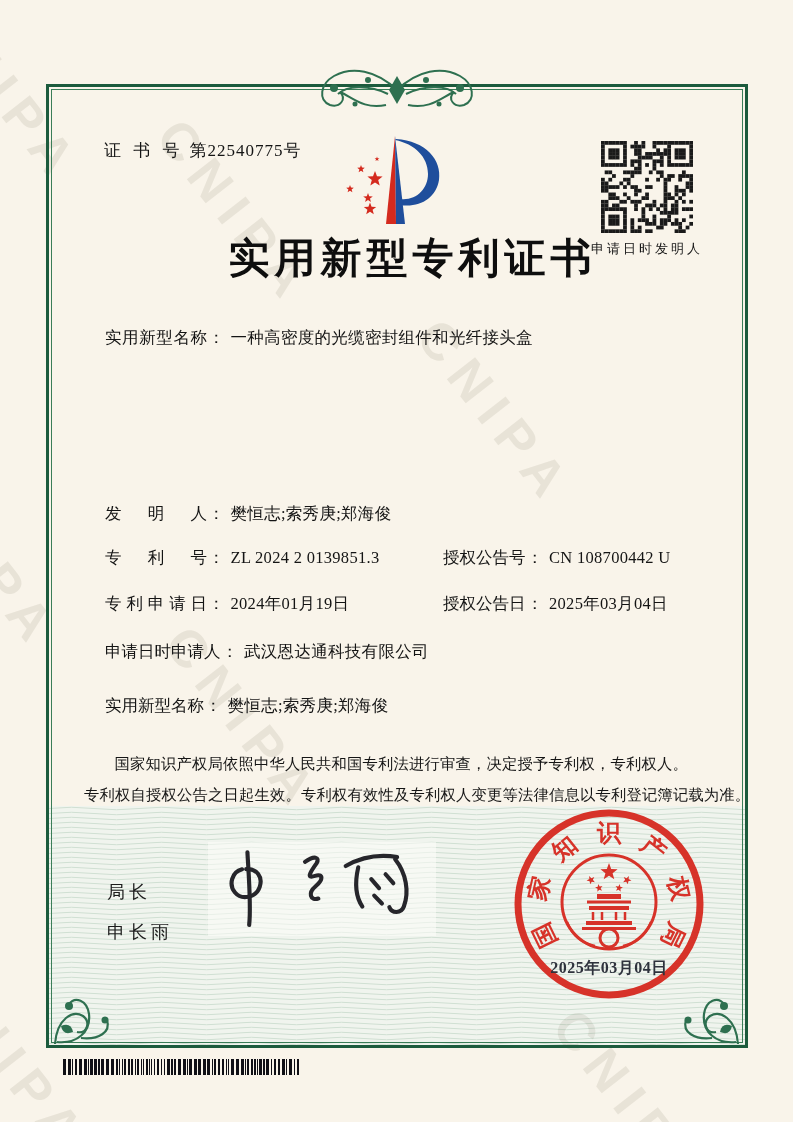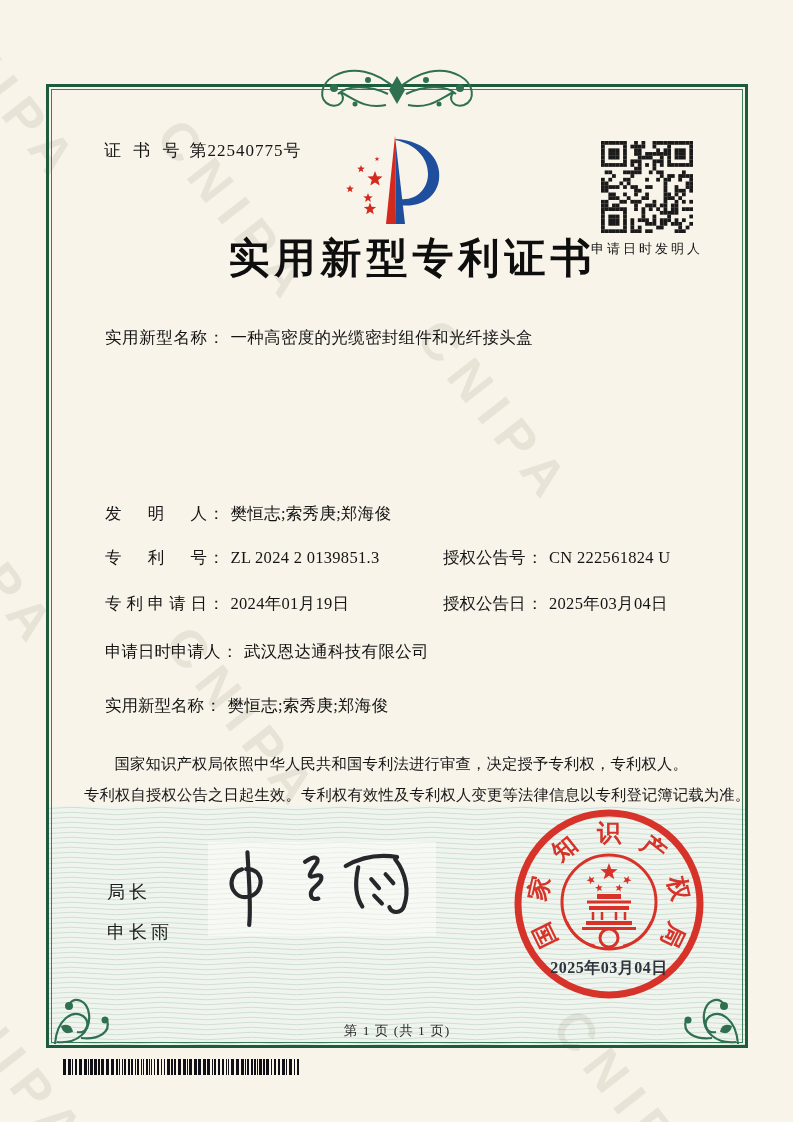--- a/index.html
+++ b/index.html
@@ -454,21 +454,21 @@
   </div>
 
 
 
   <div class="ct row" style="top:503px">
     <span class="flabel">发明人</span><span class="colon">：</span><span class="fvalue">樊恒志;索秀庚;郑海俊</span>
   </div>
 
   <div class="ct row" style="top:547px">
     <span class="flabel">专利号</span><span class="colon">：</span><span class="fvalue">ZL 2024 2 0139851.3</span>
-    <span class="rcol"><span>授权公告号</span><span class="colon">：</span><span class="fvalue">CN 222561824 U</span></span>
+    <span class="rcol"><span>授权公告号</span><span class="colon">：</span><span class="fvalue">CN 108700442 U</span></span>
   </div>
 
   <div class="ct row" style="top:593px">
     <span class="flabel">专利申请日</span><span class="colon">：</span><span class="fvalue">2024年01月19日</span>
     <span class="rcol"><span>授权公告日</span><span class="colon">：</span><span class="fvalue">2025年03月04日</span></span>
   </div>
 
   <div class="ct row" style="top:641px">
     <span class="flabel long">申请日时申请人</span><span class="colon">：</span><span class="fvalue">武汉恩达通科技有限公司</span>
   </div>
@@ -522,21 +522,20 @@
       <rect x="86" y="100" width="40" height="4" stroke="none"></rect>
       <path d="M90,106 v8 M99,106 v8 M113,106 v8 M122,106 v8" fill="none" stroke-width="2.5"></path>
       <rect x="83" y="115" width="46" height="4" stroke="none"></rect>
       <rect x="79" y="121" width="54" height="3" stroke="none"></rect>
       <circle cx="106" cy="132" r="9" fill="none" stroke-width="3"></circle>
       <path d="M64,116 Q72,136 92,140 M148,116 Q140,136 120,140" fill="none" stroke-width="2.5"></path>
     </g>
     <text id="seal-date" x="106" y="167">2025年03月04日</text>
   </svg>
 
-  <div id="page-footer" class="ct">第 1 页 (共 1 页)</div>
 
   <div id="barcode">
       <i style="left:0px;width:3px"></i>
       <i style="left:5px;width:3px"></i>
       <i style="left:9px;width:1px"></i>
       <i style="left:12px;width:2px"></i>
       <i style="left:16px;width:3px"></i>
       <i style="left:21px;width:3px"></i>
       <i style="left:25px;width:1px"></i>
       <i style="left:27px;width:3px"></i>

